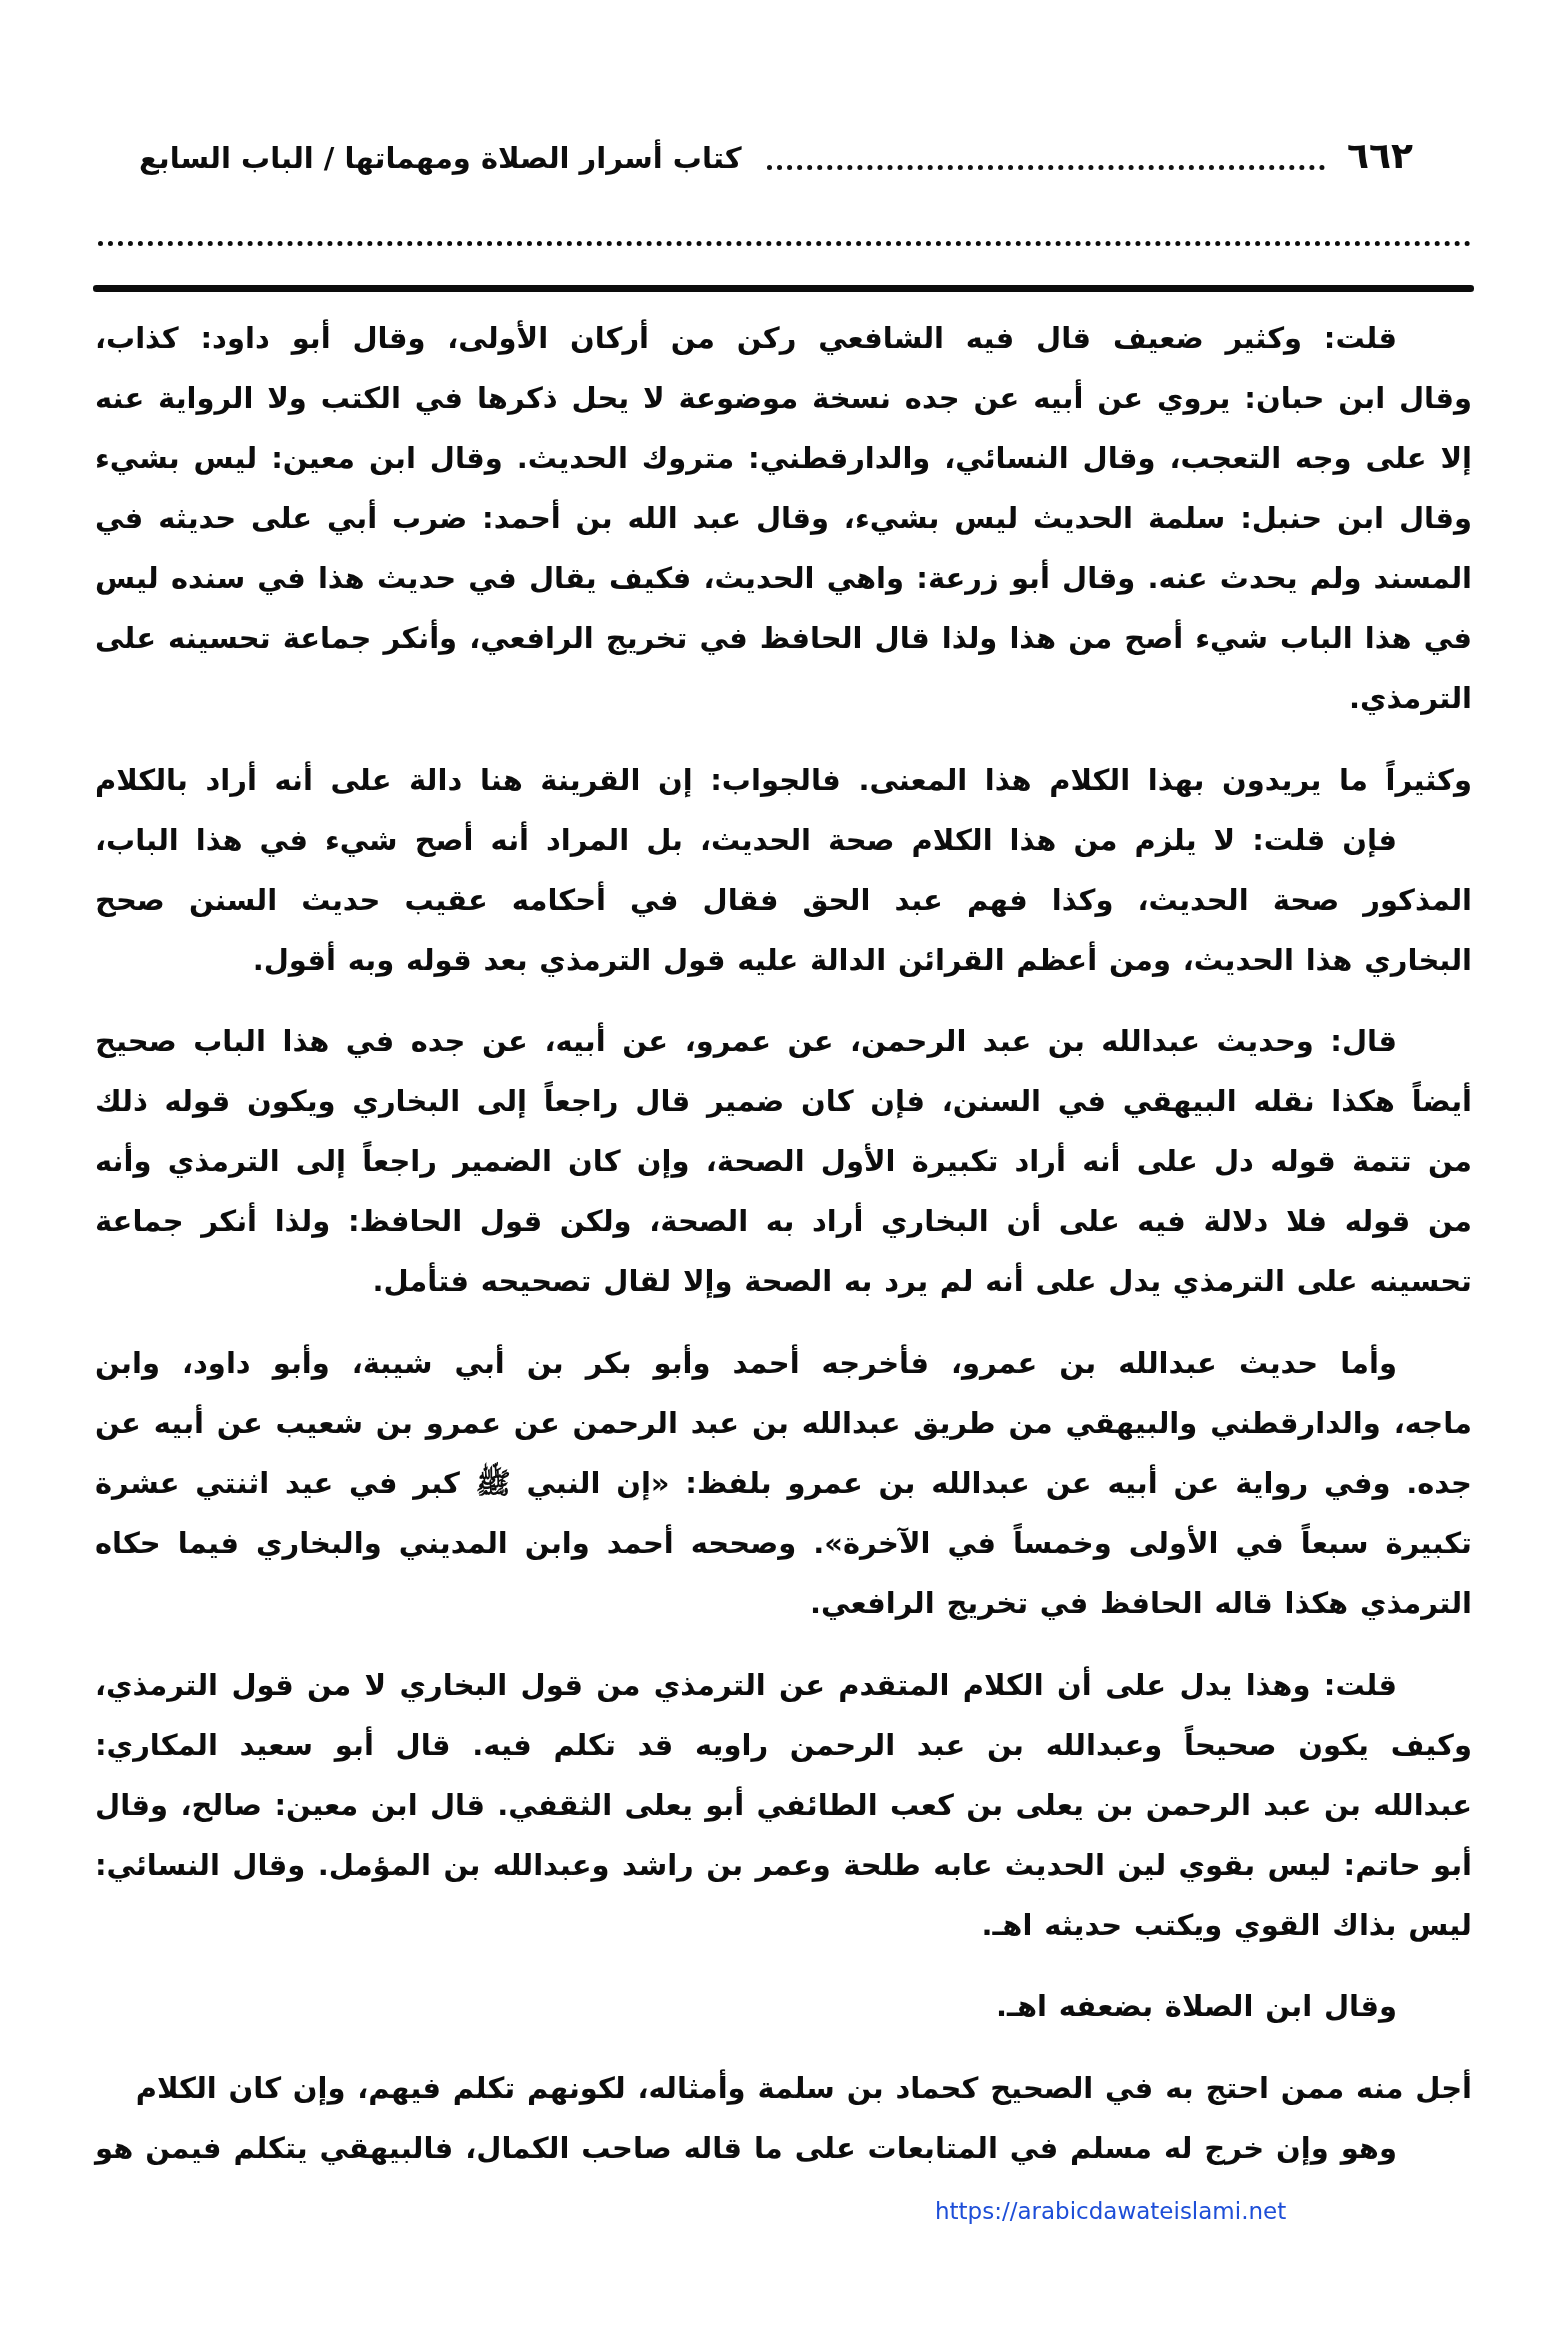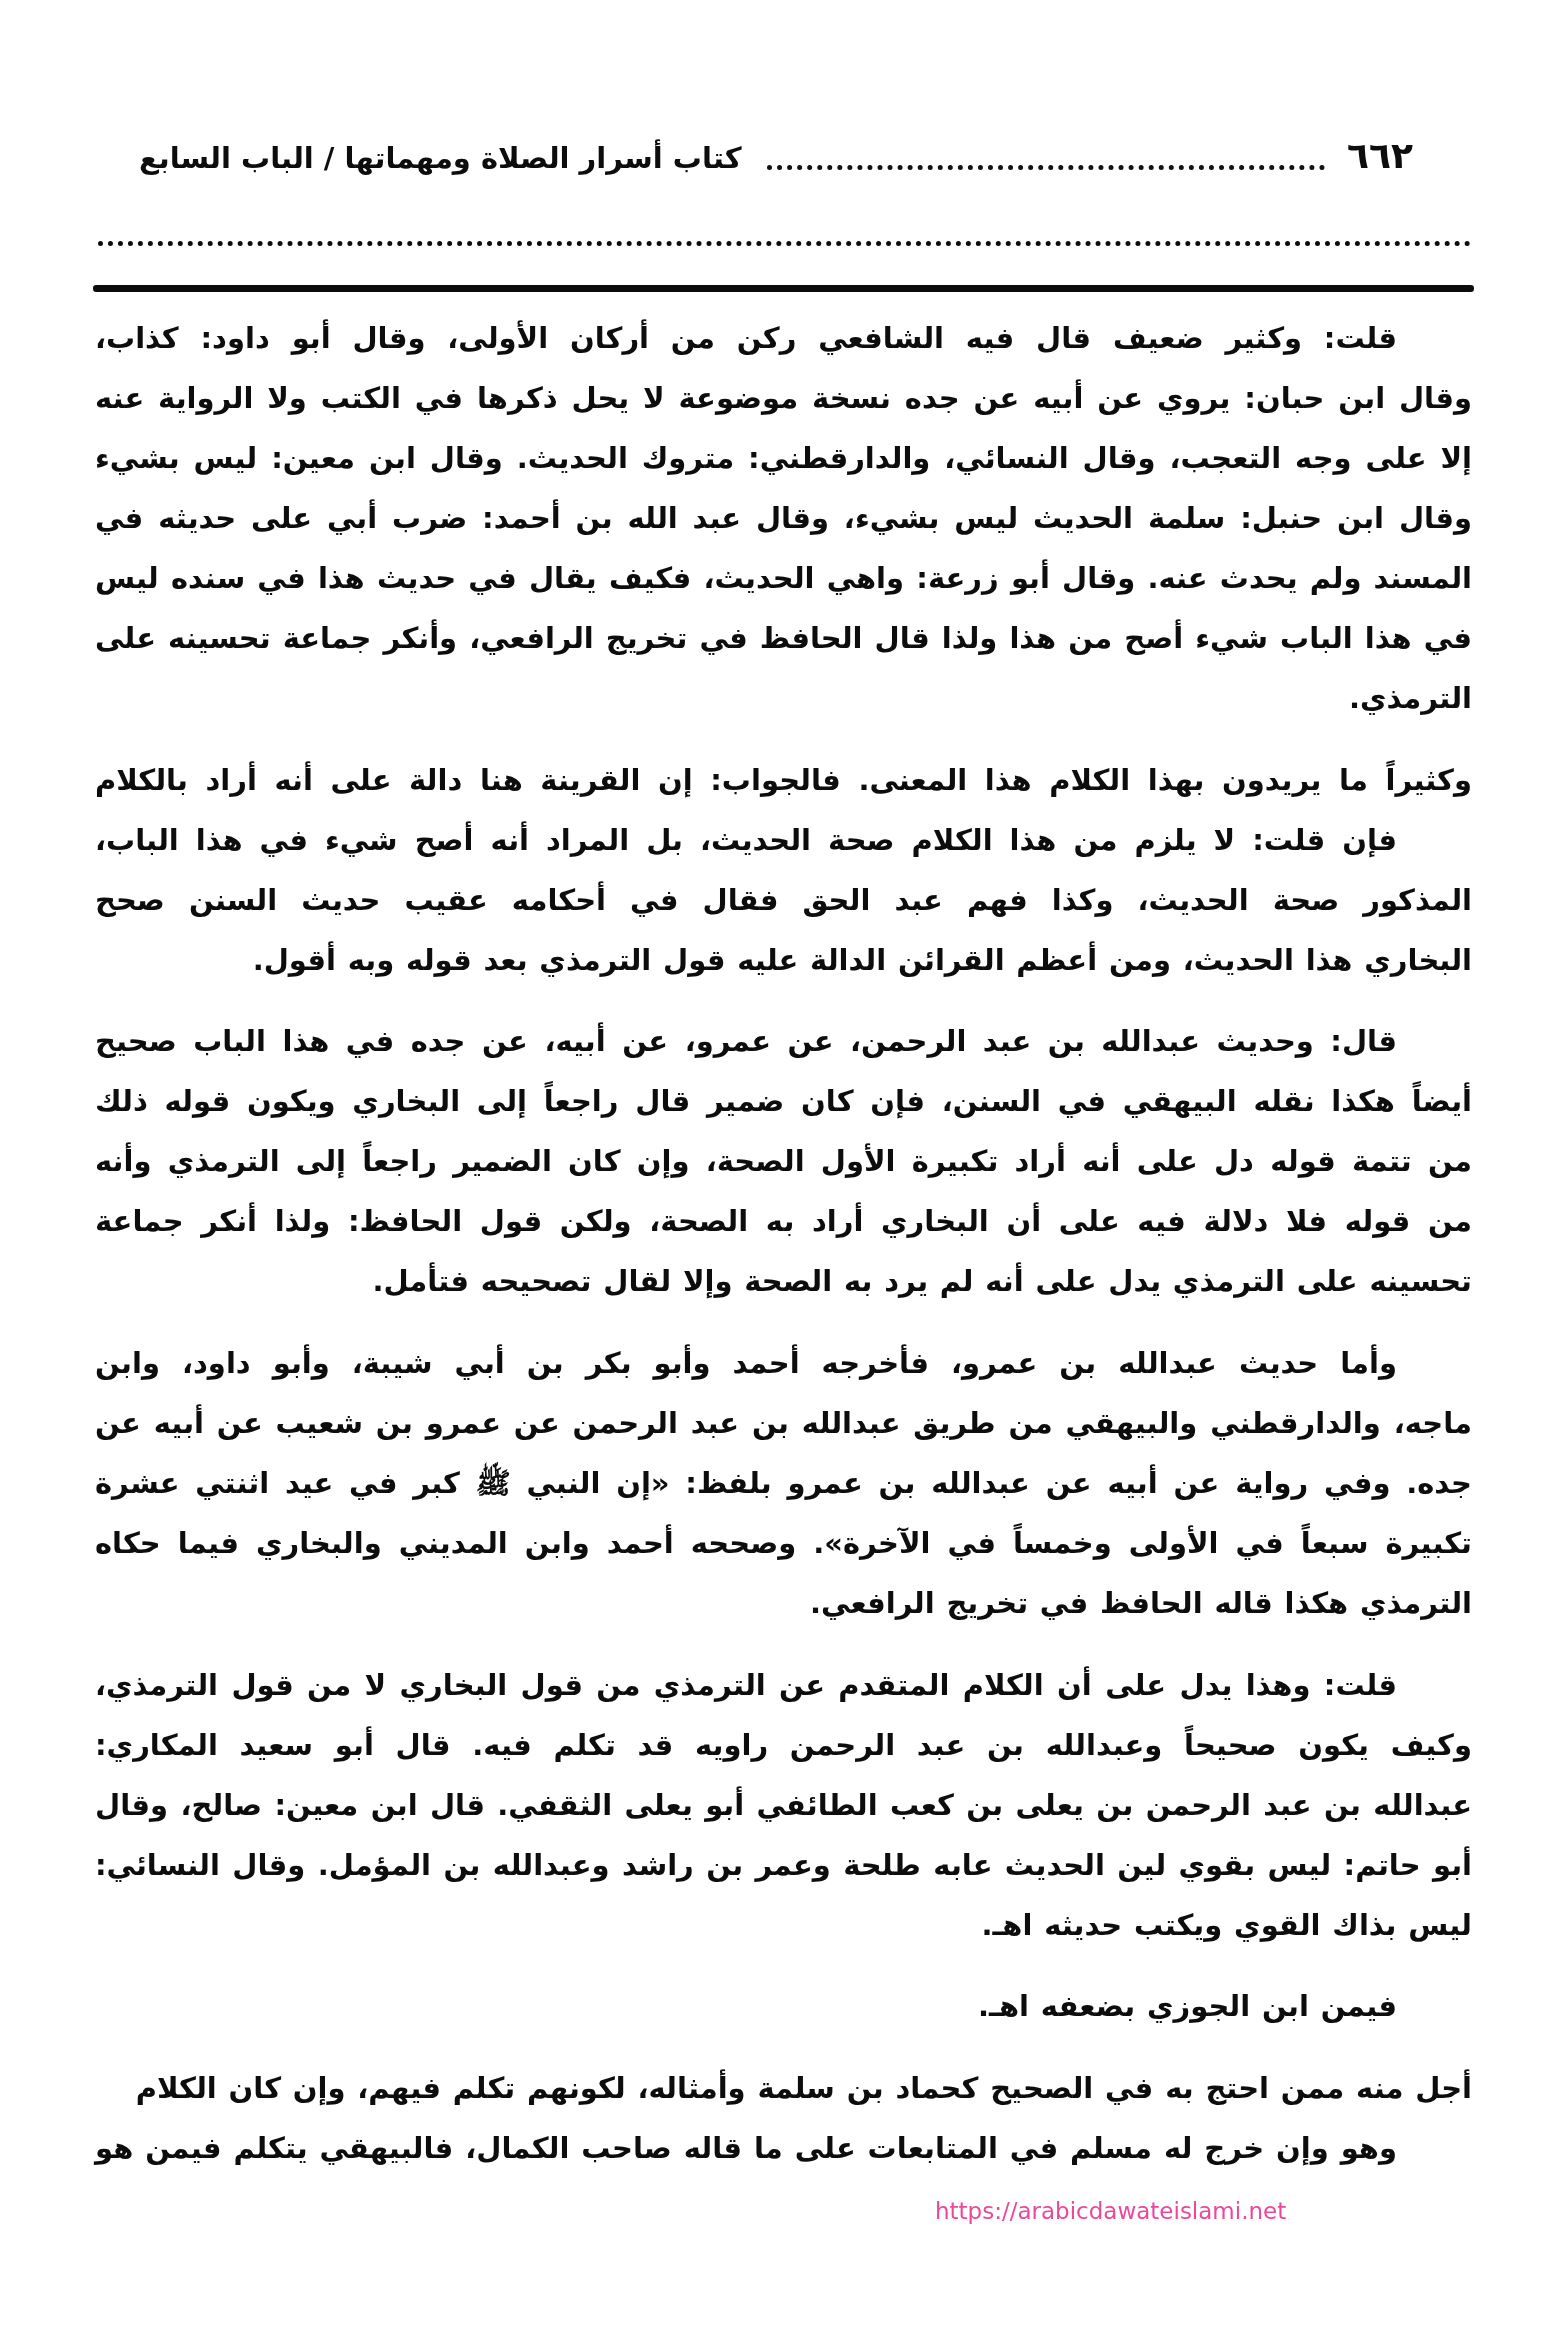--- a/index.html
+++ b/index.html
@@ -47,21 +47,21 @@
     text-align-last:justify;
     word-spacing:1.7px;
   }
   .line.first{text-indent:75px;}
   .line.final{text-align-last:right;}
   
   .watermark{
     position:absolute;left:935px;top:2198px;
     direction:ltr;
     font-size:23px;font-weight:400;letter-spacing:0px;
-    color:#ec4899;
+    color:#1d4ed8;
     font-family:"DejaVu Sans",sans-serif;
   }
 </style>
 </head>
 <body>
 
 <div class="page">
 
   <header class="running-head">
     <span class="pageno">٦٦٢</span>
@@ -103,21 +103,21 @@
         <div class="line final">الترمذي هكذا قاله الحافظ في تخريج الرافعي.</div>
       </div>
       <div class="para">
         <div class="line first">قلت: وهذا يدل على أن الكلام المتقدم عن الترمذي من قول البخاري لا من قول الترمذي،</div>
         <div class="line">وكيف يكون صحيحاً وعبدالله بن عبد الرحمن راويه قد تكلم فيه. قال أبو سعيد المكاري:</div>
         <div class="line">عبدالله بن عبد الرحمن بن يعلى بن كعب الطائفي أبو يعلى الثقفي. قال ابن معين: صالح، وقال</div>
         <div class="line">أبو حاتم: ليس بقوي لين الحديث عابه طلحة وعمر بن راشد وعبدالله بن المؤمل. وقال النسائي:</div>
         <div class="line final">ليس بذاك القوي ويكتب حديثه اهـ.</div>
       </div>
       <div class="para">
-        <div class="line first final">فيمن ابن الجوزي بضعفه اهـ.</div>
+        <div class="line first final">وقال ابن الصلاة بضعفه اهـ.</div>
       </div>
       <div class="para">
         <div class="line final">أجل منه ممن احتج به في الصحيح كحماد بن سلمة وأمثاله، لكونهم تكلم فيهم، وإن كان الكلام</div>
         <div class="line first">وهو وإن خرج له مسلم في المتابعات على ما قاله صاحب الكمال، فالبيهقي يتكلم فيمن هو</div>
       </div>
     </main>
 
   <div class="watermark">https://arabicdawateislami.net</div>
 
 </div>

